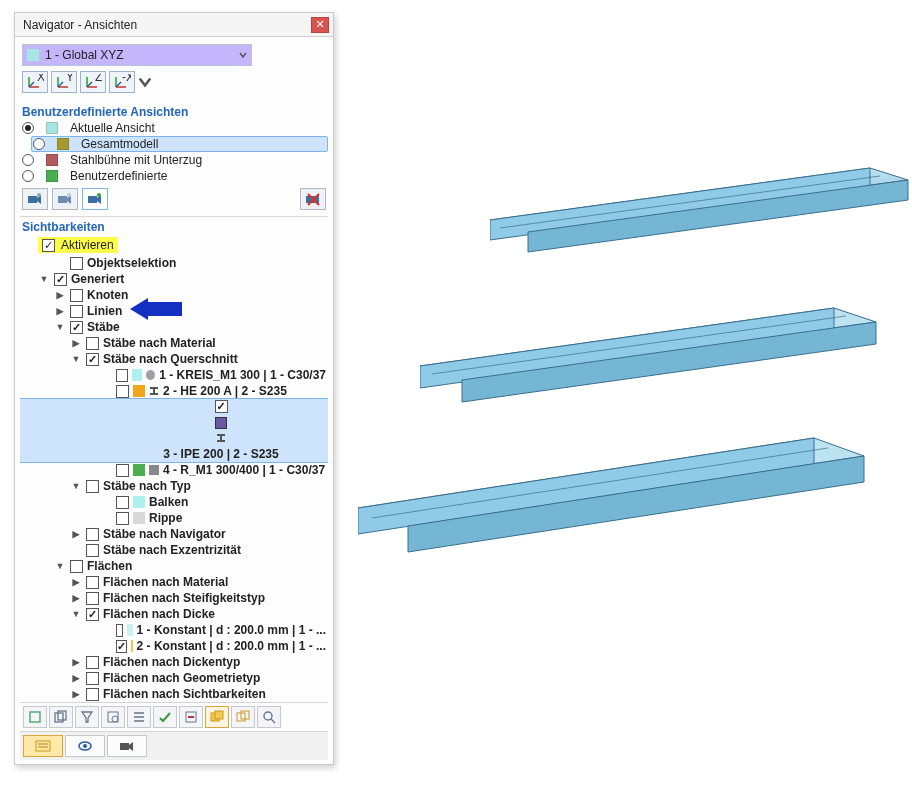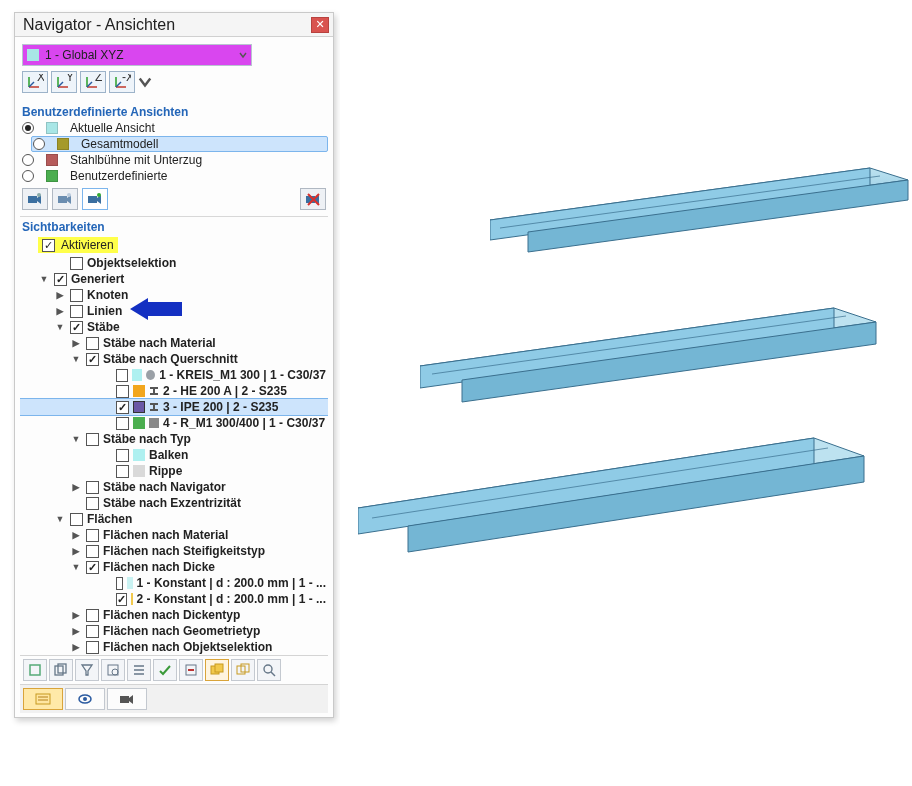--- a/index.html
+++ b/index.html
@@ -20,29 +20,29 @@
   * { box-sizing: border-box; font-family: "Segoe UI", Tahoma, sans-serif; font-size: 12px; color: var(--text); }
   body { margin:0; padding:10px; background:#fff; }
   .stage { position:relative; width:912px; height:786px; }
 
   
   .panel { position:absolute; left:4px; top:2px; width:320px; background:var(--panel-bg);
            border:1px solid var(--panel-border); box-shadow:2px 3px 6px rgba(0,0,0,.18); }
   .titlebar { display:flex; align-items:center; justify-content:space-between;
               height:24px; padding:0 4px 0 8px; background:var(--titlebar-bg);
               border-bottom:1px solid var(--titlebar-border); }
-  .titlebar .title { font-size:16px; }
+  .titlebar .title { font-size:12px; }
   .close-btn { width:18px; height:16px; background:var(--close-bg); color:#fff; display:flex;
                align-items:center; justify-content:center; font-size:11px; cursor:pointer;
                border:1px solid #b8423f; }
 
   .body { padding:3px 5px 4px 5px; }
 
   
-  .dropdown { width:230px; height:22px; border:1px solid #b8c4d0; background:#d946ef;
+  .dropdown { width:230px; height:22px; border:1px solid #b8c4d0; background:#c4b5fd;
               display:flex; align-items:center; padding:0 4px; margin:4px 2px 3px 2px; cursor:pointer;}
   .dropdown .swatch { width:12px; height:12px; background:#a8e6e6; margin-right:6px; }
   .dropdown .chev { margin-left:auto; }
 
   
   .axis-row { display:flex; gap:3px; padding:2px 2px 5px 2px; }
   .axis-btn { width:26px; height:22px; border:1px solid #9db3c9; background:#eef4fa;
               display:flex; align-items:center; justify-content:center; cursor:pointer; }
   .axis-btn svg { width:18px; height:16px; }
 
@@ -69,21 +69,21 @@
   
   .activate { display:flex; align-items:center; gap:6px; margin:2px 0 2px 18px;
               background:var(--highlight-yellow); padding:1px 4px; width:max-content;}
   .cb { width:var(--checkbox-size); height:var(--checkbox-size); border:1px solid #555;
         background:#fff; display:inline-flex; align-items:center; justify-content:center; cursor:pointer;}
   .cb.checked::after { content:"✓"; font-size:11px; line-height:1; color:#222; }
 
   
   .tree { margin-top:2px; max-height:460px; overflow:auto;font-weight:bold; }
   .tnode { display:flex; align-items:center; gap:4px; padding:1px 2px; white-space:nowrap; }
-  .tnode.sel { background:var(--row-selected); outline:1px solid var(--row-selected-border); }
+  .tnode.sel { background:var(--row-selected); outline:1px solid var(--row-selected-border);flex-direction:column; }
   .arrow { width:12px; height:12px; display:flex; align-items:center; justify-content:center;
            cursor:pointer; color:#555; font-size:9px; }
   .arrow.blank { visibility:hidden; }
   .label { }
   .lvl1 { padding-left: 18px; }
   .lvl2 { padding-left: 34px; }
   .lvl3 { padding-left: 50px; }
   .lvl5 { padding-left: 96px; }
 
   .circle-ic { width:10px; height:10px; border-radius:50%; background:#9aa0a6; }
@@ -384,21 +384,21 @@
           <span class="label">Flächen nach Dickentyp</span>
         </div>
         <div class="tnode lvl3">
           <span class="arrow">▶</span>
           <span class="cb"></span>
           <span class="label">Flächen nach Geometrietyp</span>
         </div>
         <div class="tnode lvl3">
           <span class="arrow">▶</span>
           <span class="cb"></span>
-          <span class="label">Flächen nach Objektselektion</span>
+          <span class="label">Flächen nach Sichtbarkeiten</span>
         </div>
 
       </div>
 
       <div class="toolbar">
         <div class="tb-btn">
             <svg width="14" height="14">
               <rect x="2" y="2" width="10" height="10" fill="none" stroke="#5a7" stroke-width="1.5"></rect>
             </svg>
           </div>

